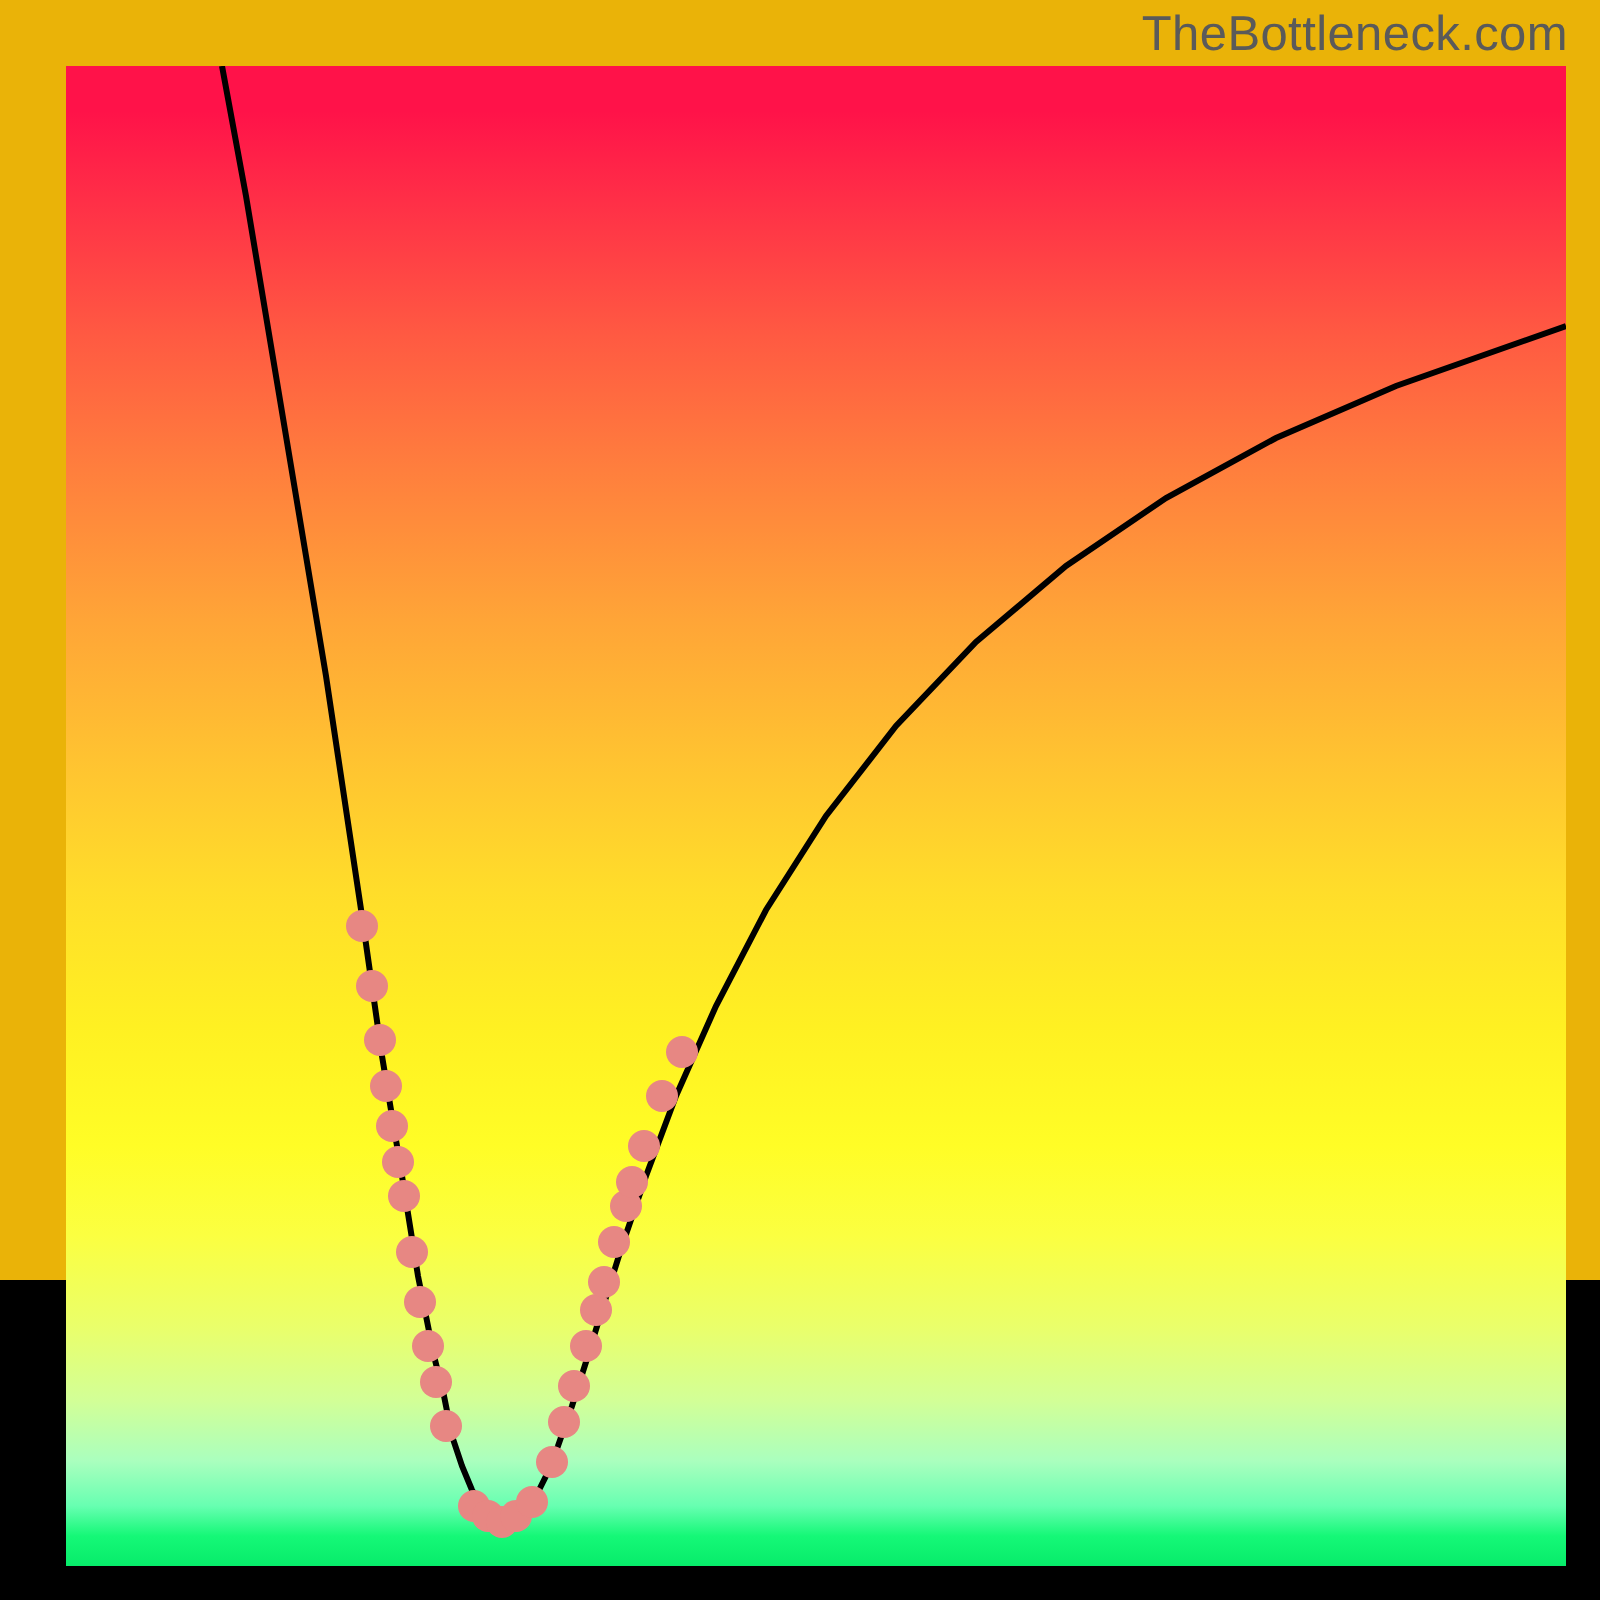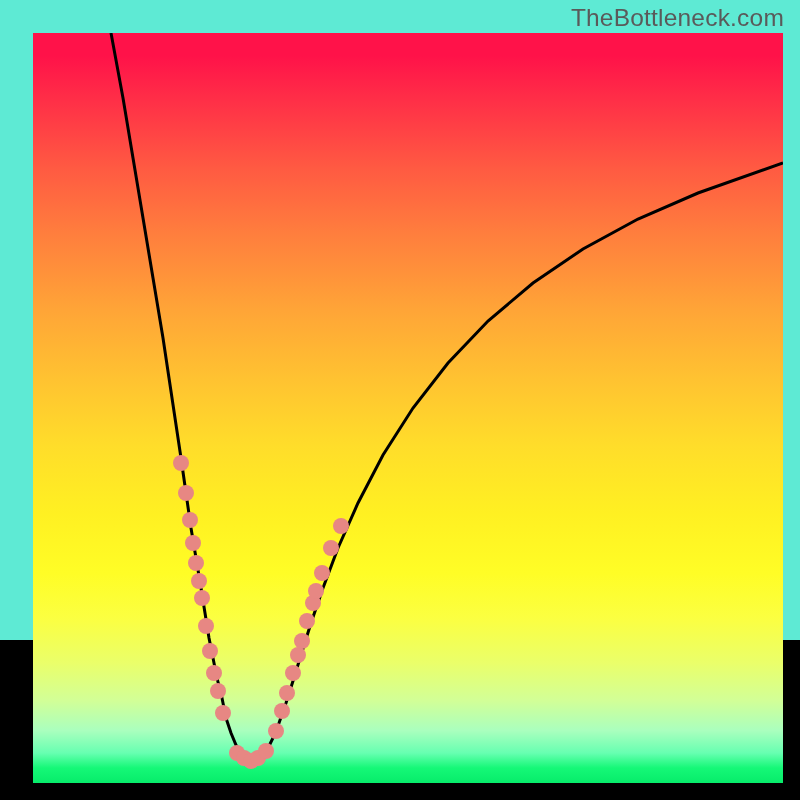--- a/index.html
+++ b/index.html
@@ -10,21 +10,21 @@
     overflow: hidden;
     background: #000;
     font-family: Arial, Helvetica, sans-serif;
   }
   .frame {
     position: absolute;
     left: 0;
     top: 0;
     width: 800px;
     height: 640px;
-    background: #5eead4;
+    background: #eab308;
   }
   .plot-area {
     position: absolute;
     left: 33px;
     top: 33px;
     width: 750px;
     height: 750px;
     overflow: hidden;
   }
   .gradient {

